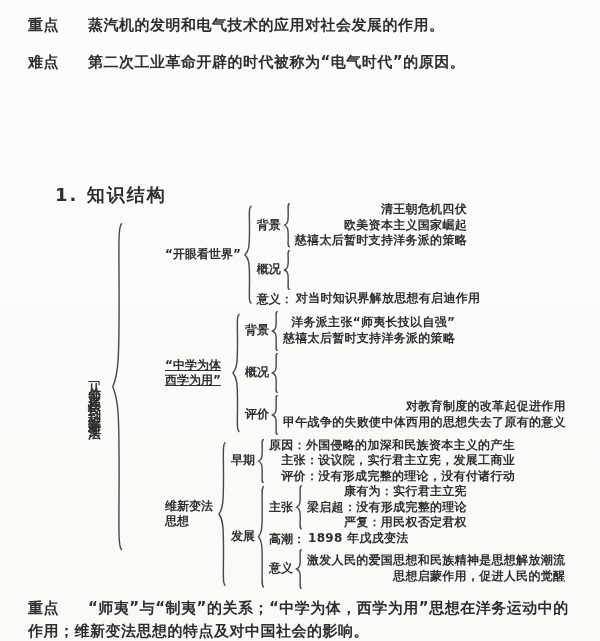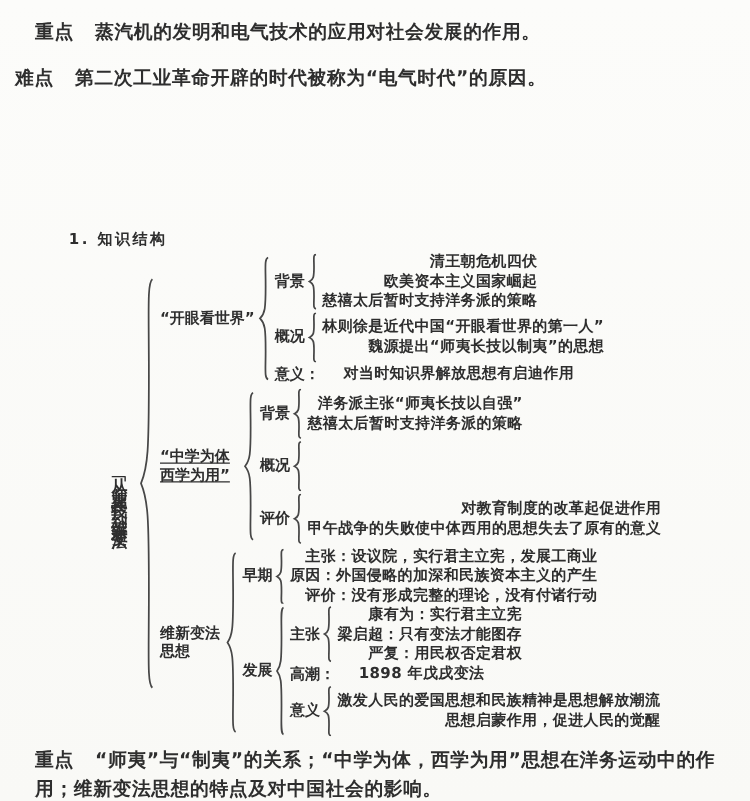--- a/index.html
+++ b/index.html
@@ -8,47 +8,47 @@
     background:#fbfbf9;
     font-family:"DejaVu Sans", sans-serif;
     color:#2e2e2e;
     font-weight:700;
     -webkit-font-smoothing:antialiased;
   }
   .page{position:relative;width:600px;height:641px;overflow:hidden;
         background:linear-gradient(#fcfcfa,#f9f9f6);}
   
   .note{font-size:15px;line-height:23px;letter-spacing:.5px;}
-  .note .note-label{display:inline-block;margin-right:17px;}
+  .note .note-label{display:inline-block;margin-right:29px;}
   .top-1{position:absolute;top:14px;left:28px;width:560px;}
-  .top-2{position:absolute;top:51px;left:12px;width:560px;}
+  .top-2{position:absolute;top:51px;left:28px;width:560px;}
   .bottom-note{position:absolute;top:597px;left:28px;width:556px;}
   
-  .section-title{position:absolute;top:183px;left:55px;font-size:12px;letter-spacing:2px;}
+  .section-title{position:absolute;top:183px;left:55px;font-size:18px;letter-spacing:2px;}
   
   .tree{position:absolute;top:202px;left:84px;display:flex;align-items:center;font-size:12px;}
   .root-label{writing-mode:vertical-rl;text-orientation:mixed;
               font-size:13px;letter-spacing:4px;line-height:21px;flex:none;}
   .brace{flex:none;align-self:stretch;display:block;}
   .brace path{fill:none;stroke:#474747;stroke-width:1.4;vector-effect:non-scaling-stroke;}
   .brace.big{width:14px;margin:18px 4px 36px 5px;}
   .brace.mid{width:10px;margin:3px 4px 3px 2px;}
   .brace.small{width:8px;margin:1px 4px 1px 1px;}
   .branches{display:flex;flex-direction:column;gap:2px;}
   .branch{display:flex;align-items:center;}
-  .branch-title{flex:none;line-height:15px;white-space:normal;}
+  .branch-title{flex:none;line-height:15px;white-space:normal;margin-left:37px;}
   .bt-a{white-space:nowrap;}
   .bt-b{width:64px;text-decoration:underline;}
   .bt-c{width:50px;}
   .groups{display:flex;flex-direction:column;}
   .group{display:flex;align-items:center;}
   .glabel{flex:none;white-space:nowrap;margin-right:1px;text-align:right;}
   .items{display:flex;flex-direction:column;text-align:right;}
   .item{white-space:nowrap;line-height:15.5px;letter-spacing:.3px;}
-  .group.inline .item{margin-left:18px;}
+  .group.inline .item{margin-left:2px;}
 </style>
 </head>
 <body>
 
 <div class="page">
 
   <div class="note top-1">
     <span class="note-label">重点</span><span class="note-text">蒸汽机的发明和电气技术的应用对社会发展的作用。</span>
   </div>
 
@@ -83,24 +83,20 @@
               <div class="item">清王朝危机四伏</div>
               <div class="item">欧美资本主义国家崛起</div>
               <div class="item">慈禧太后暂时支持洋务派的策略</div>
             </div>
           </div>
           <div class="group">
             <span class="glabel">概况</span>
             <svg class="brace small" viewBox="0 0 20 100" preserveAspectRatio="none" aria-hidden="true">
               <path d="M17 1 C11 2 13 8 13 24 C13 42 12 46 4 50 C12 54 13 58 13 76 C13 92 11 98 17 99"></path>
             </svg>
-            <div class="items">
-              <div class="item">林则徐是近代中国“开眼看世界的第一人”</div>
-              <div class="item">魏源提出“师夷长技以制夷”的思想</div>
-            </div>
           </div>
           <div class="group inline">
             <span class="glabel">意义：</span>
             <span class="item">对当时知识界解放思想有启迪作用</span>
           </div>
         </div>
       </div>
 
       <div class="branch">
         <div class="branch-title bt-b">“中学为体西学为用”</div>
@@ -142,39 +138,39 @@
         <svg class="brace mid" viewBox="0 0 20 100" preserveAspectRatio="none" aria-hidden="true">
           <path d="M17 1 C11 2 13 8 13 24 C13 42 12 46 4 50 C12 54 13 58 13 76 C13 92 11 98 17 99"></path>
         </svg>
         <div class="groups">
           <div class="group">
             <span class="glabel">早期</span>
             <svg class="brace small" viewBox="0 0 20 100" preserveAspectRatio="none" aria-hidden="true">
               <path d="M17 1 C11 2 13 8 13 24 C13 42 12 46 4 50 C12 54 13 58 13 76 C13 92 11 98 17 99"></path>
             </svg>
             <div class="items">
+              <div class="item">原因：外国侵略的加深和民族资本主义的产生</div>
               <div class="item">主张：设议院，实行君主立宪，发展工商业</div>
-              <div class="item">原因：外国侵略的加深和民族资本主义的产生</div>
               <div class="item">评价：没有形成完整的理论，没有付诸行动</div>
             </div>
           </div>
           <div class="group">
             <span class="glabel">发展</span>
             <svg class="brace small" viewBox="0 0 20 100" preserveAspectRatio="none" aria-hidden="true">
               <path d="M17 1 C11 2 13 8 13 24 C13 42 12 46 4 50 C12 54 13 58 13 76 C13 92 11 98 17 99"></path>
             </svg>
             <div class="groups">
               <div class="group">
                 <span class="glabel">主张</span>
                 <svg class="brace small" viewBox="0 0 20 100" preserveAspectRatio="none" aria-hidden="true">
                   <path d="M17 1 C11 2 13 8 13 24 C13 42 12 46 4 50 C12 54 13 58 13 76 C13 92 11 98 17 99"></path>
                 </svg>
                 <div class="items">
                   <div class="item">康有为：实行君主立宪</div>
-                  <div class="item">梁启超：只有变法才能图存</div>
+                  <div class="item">梁启超：没有形成完整的理论</div>
                   <div class="item">严复：用民权否定君权</div>
                 </div>
               </div>
               <div class="group inline">
                 <span class="glabel">高潮：</span>
                 <span class="item">1898 年戊戌变法</span>
               </div>
               <div class="group">
                 <span class="glabel">意义</span>
                 <svg class="brace small" viewBox="0 0 20 100" preserveAspectRatio="none" aria-hidden="true">

